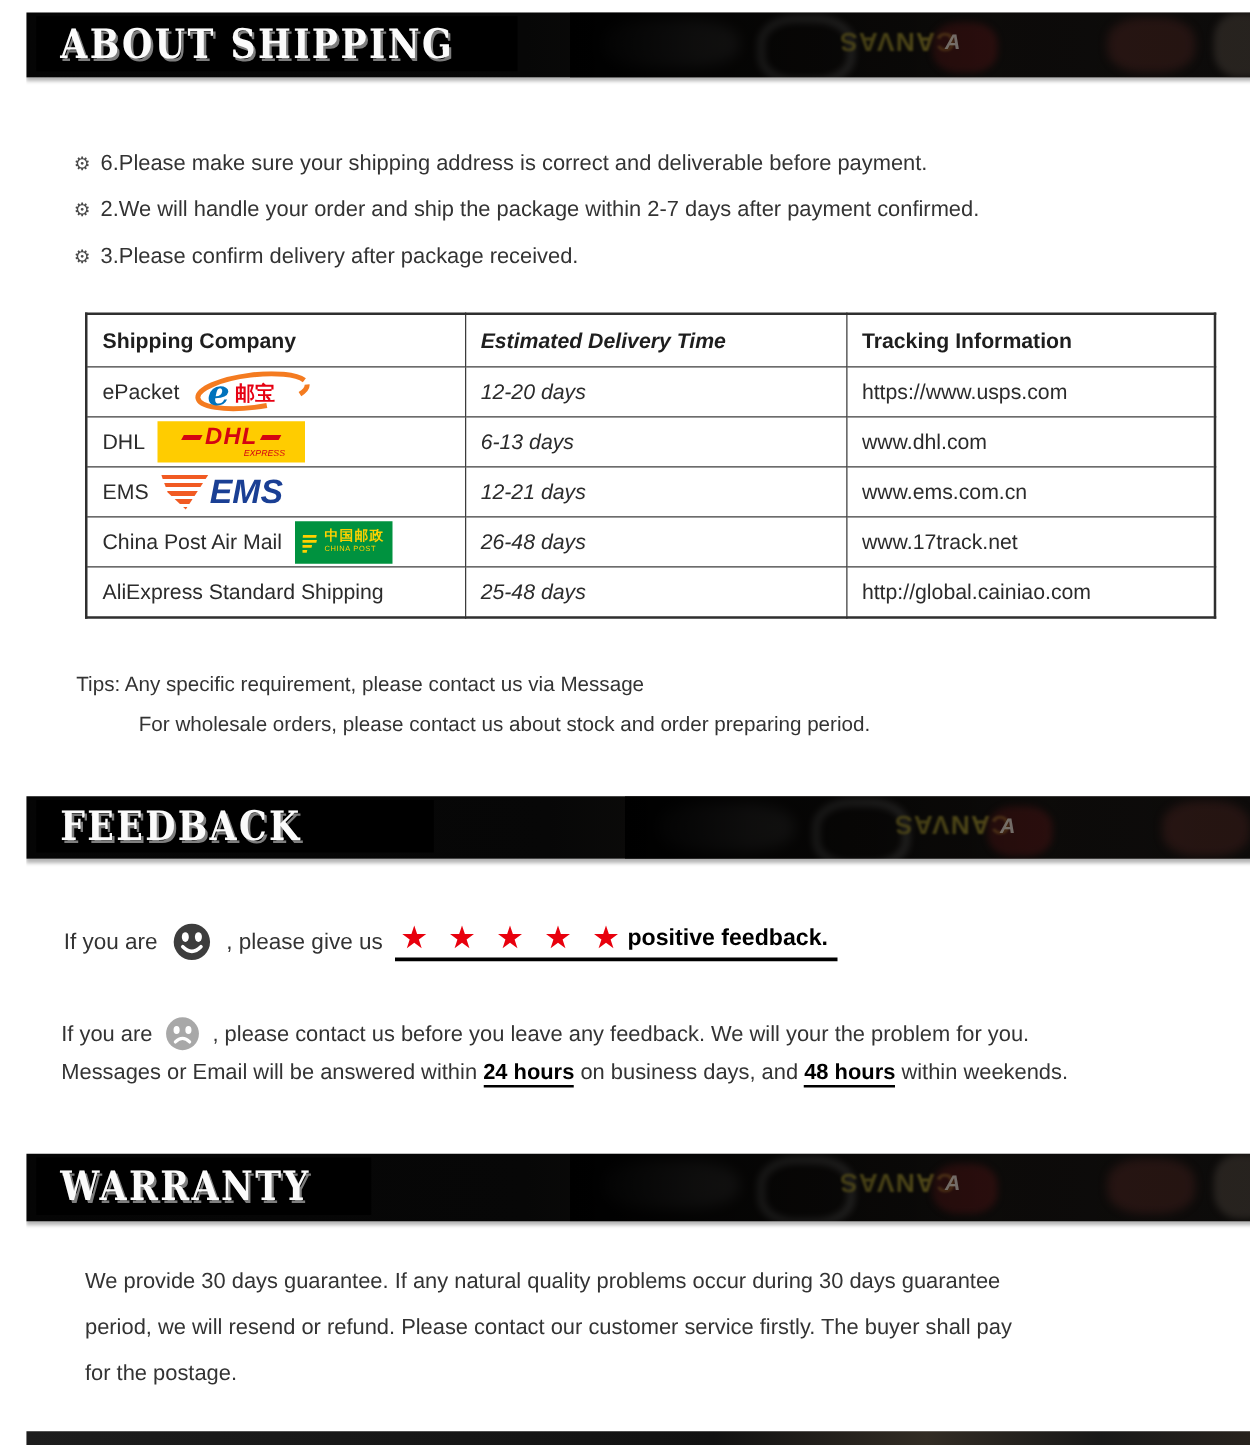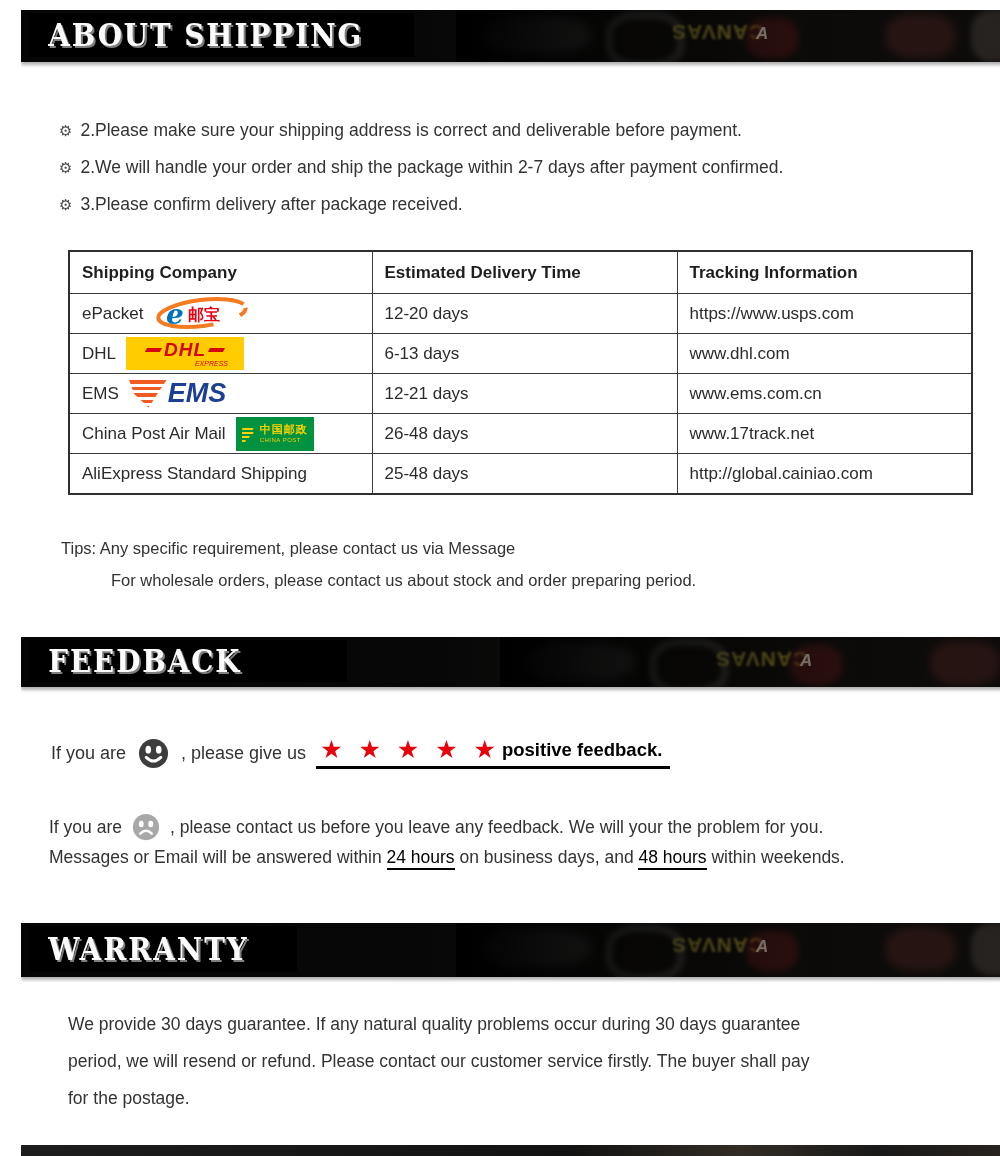--- a/index.html
+++ b/index.html
@@ -37,21 +37,21 @@
   .note{height:37px;display:flex;align-items:center;font-size:17.5px;color:#333;}
   .note-icon{color:#4a4a4a;font-size:15px;margin-right:8px;font-family:"DejaVu Sans",sans-serif;}
 
   
   table.ship{position:absolute;top:250px;left:47px;width:903px;border-collapse:collapse;
              border:2px solid #2f2f2f;table-layout:fixed;}
   table.ship th,table.ship td{border:1px solid #3c3c3c;text-align:left;font-size:17px;color:#2b2b2b;
              padding:0 0 0 12px;overflow:hidden;white-space:nowrap;}
   table.ship th{height:41px;font-weight:700;color:#1e1e1e;}
   table.ship td{height:39px;}
-  td.time,th.time{padding-left:19px;}
+  td.time,th.time{padding-left:19px;font-style:italic;}
   td.track,th.track{padding-left:14px;}
   .company-cell{display:flex;align-items:center;gap:10px;height:100%;}
 
   
   .epacket-logo{display:inline-block;width:96px;height:34px;}
   .dhl-logo{width:118px;height:33px;background:#ffcc00;display:flex;flex-direction:column;
             align-items:center;justify-content:center;line-height:1;}
   .dhl-row{display:flex;align-items:center;gap:3px;color:#d40511;}
   .dhl-dash{width:15px;height:4px;background:#d40511;transform:skewX(-28deg);}
   .dhl-name{font-weight:700;font-style:italic;font-size:19px;letter-spacing:1px;}
@@ -78,21 +78,21 @@
   .fb-face{margin:0 12px;}
   .fb-underline{display:flex;align-items:center;border-bottom:3px solid #000;
                 padding:0 8px 4px 4px;margin-left:10px;}
   .fb-stars{color:#e8000d;font-size:25px;letter-spacing:4px;line-height:1;
             font-family:"DejaVu Sans",sans-serif;}
   .fb-link{font-weight:700;font-size:18.5px;color:#000;margin-left:2px;}
   .fb-p1{position:absolute;top:813px;left:28px;width:960px;font-size:17.5px;color:#333;
          display:flex;align-items:center;}
   .fb-p1 .fb-face{margin:0 10px;}
   .fb-p2{position:absolute;top:847px;left:28px;width:965px;font-size:17.5px;color:#333;}
-  .hours{font-weight:400;color:#000;border-bottom:2.5px solid #000;padding-bottom:1px;}
+  .hours{font-weight:700;color:#000;border-bottom:2.5px solid #000;padding-bottom:1px;}
 
   
   .warranty{position:absolute;top:1006px;left:47px;width:900px;font-size:17.5px;color:#333;
             line-height:37px;}
 
   
   .footer-strip{position:absolute;top:1145px;left:0;width:1000px;height:11px;
             background:linear-gradient(90deg,#1d1d1d 0%,#121212 55%,#322c24 72%,#191919 86%,#2a241e 100%);}
 </style>
 </head>
@@ -112,21 +112,21 @@
       <span class="tx-shade"></span>
     </div>
     <div class="title-box" style="width:385px;">
       <span class="title">ABOUT SHIPPING</span>
     </div>
   </div>
 
   <div class="notes">
     <div class="note">
       <span class="note-icon">⚙</span>
-      <span>2.Please make sure your shipping address is correct and deliverable before payment.</span>
+      <span>6.Please make sure your shipping address is correct and deliverable before payment.</span>
     </div>
     <div class="note">
       <span class="note-icon">⚙</span>
       <span>2.We will handle your order and ship the package within 2-7 days after payment confirmed.</span>
     </div>
     <div class="note">
       <span class="note-icon">⚙</span>
       <span>3.Please confirm delivery after package received.</span>
     </div>
   </div>

